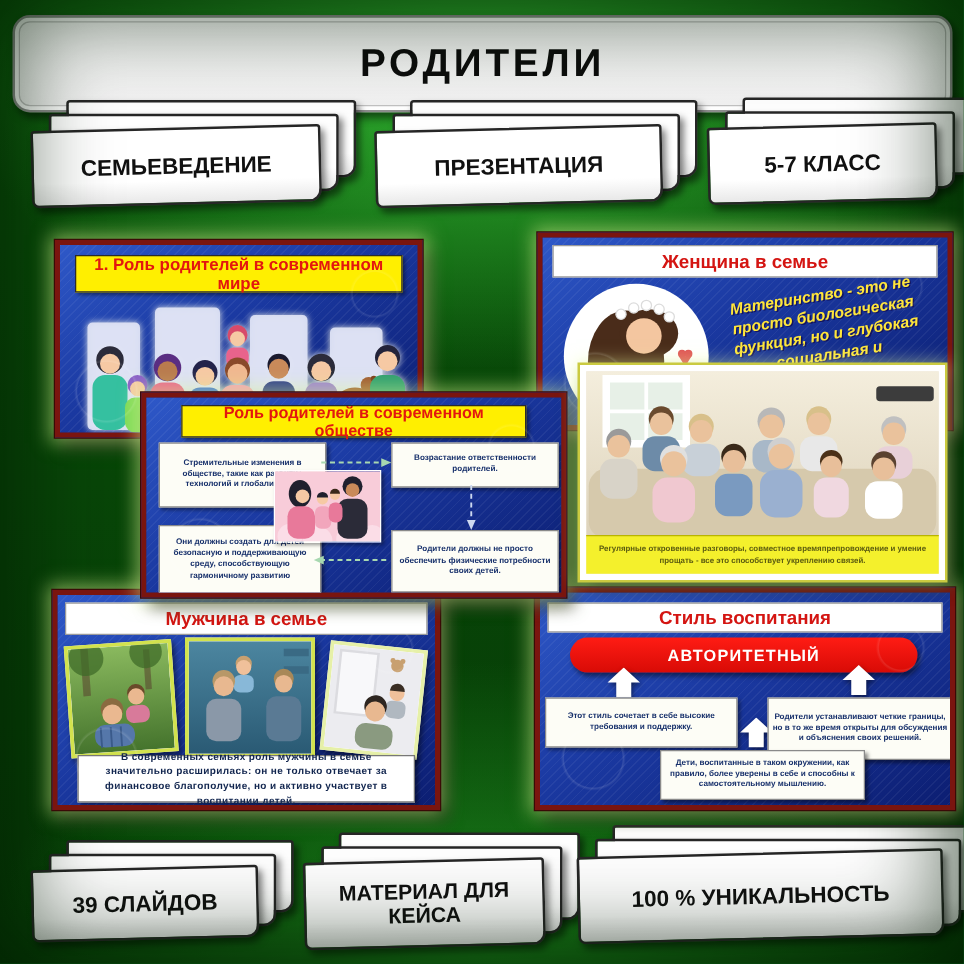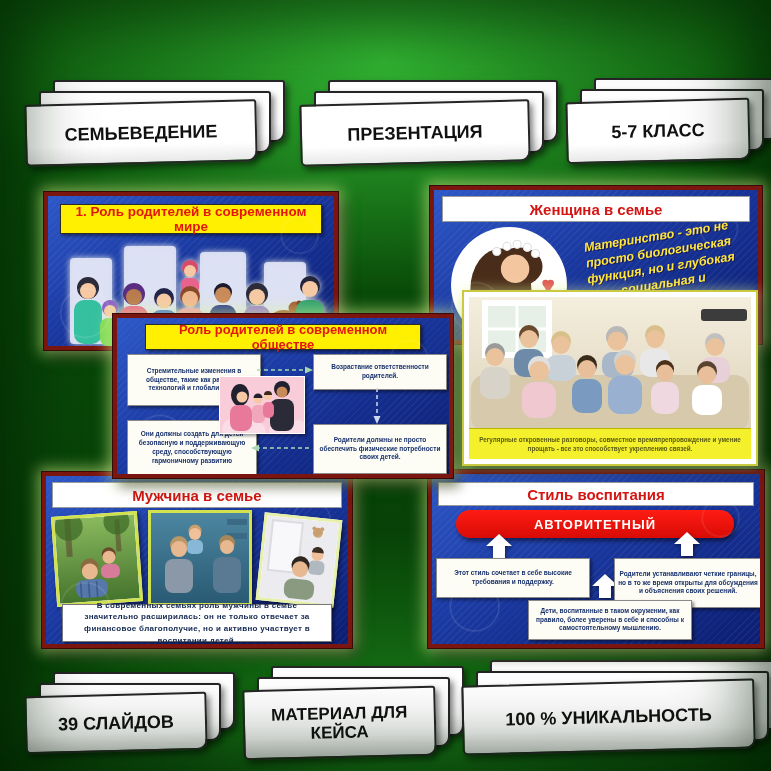--- a/index.html
+++ b/index.html
@@ -80,20 +80,23 @@
   .mantext{position:absolute;background:#ffffff;border:1px solid #777;
     display:flex;align-items:center;justify-content:center;text-align:center;
     font-weight:bold;color:#12264f;font-size:8px;line-height:1.45;letter-spacing:.3px;
     box-shadow:2px 2px 3px rgba(0,0,0,.45);padding:2px 6px;}
 </style>
 </head>
 <body>
 
 <div class="canvas">
 
+  <div class="title-banner">
+    <span class="title-text">РОДИТЕЛИ</span>
+  </div>
 
   <div class="stack" style="left:25px;top:102px;width:232px;height:62px">
     <div class="sheet back2"></div>
     <div class="sheet back1"></div>
     <div class="sheet front">
       <span class="tag-label big">СЕМЬЕВЕДЕНИЕ</span>
     </div>
   </div>
   <div class="stack" style="left:300px;top:102px;width:230px;height:62px">
     <div class="sheet back2"></div>

